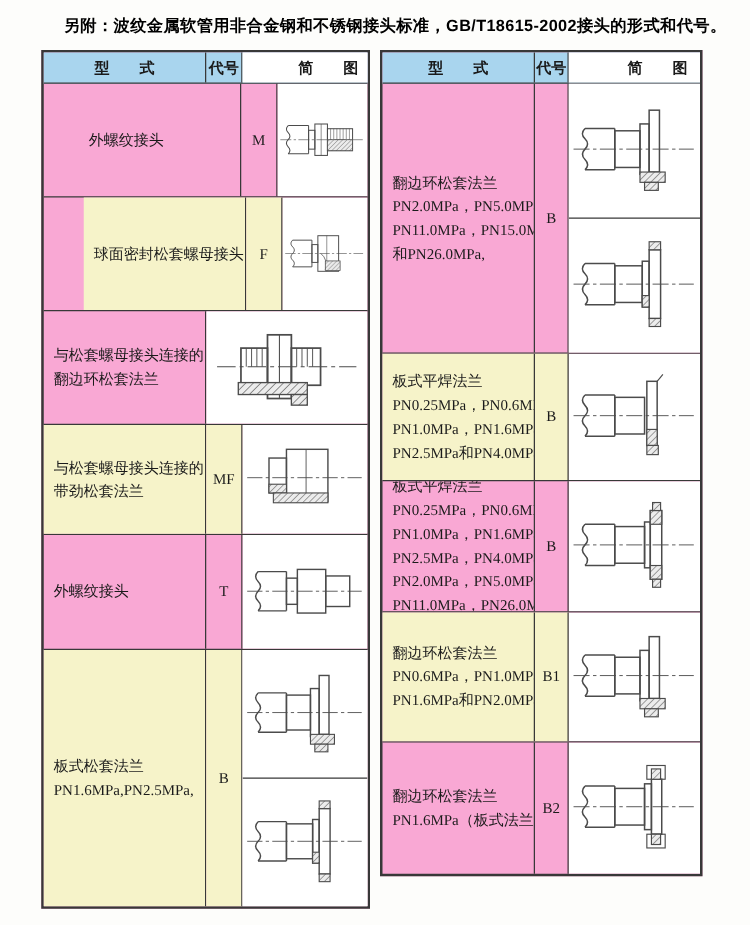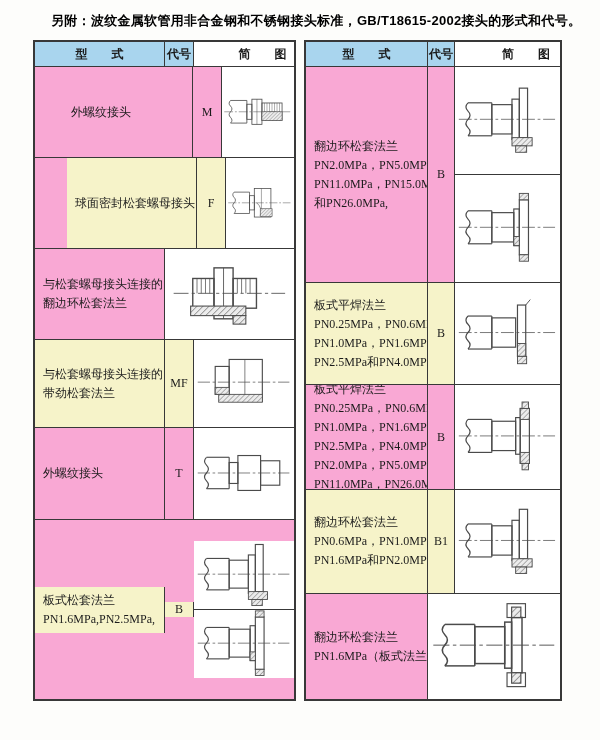--- a/index.html
+++ b/index.html
@@ -250,21 +250,21 @@
     <line x1="12" y1="56" x2="38" y2="56" stroke="#4b4b4b" stroke-width="1.3"></line>
     <line x1="38" y1="20" x2="38" y2="56" stroke="#4b4b4b" stroke-width="1.3"></line>
               <line x1="2" y1="38" x2="107" y2="38" stroke="#4b4b4b" stroke-width="0.8" stroke-dasharray="14 3 3 3"></line>
               <rect x="38" y="26" width="10" height="24" fill="none" stroke="#4b4b4b" stroke-width="1.3"></rect>
               <rect x="48" y="18" width="26" height="40" fill="none" stroke="#4b4b4b" stroke-width="1.3"></rect>
               <rect x="74" y="24" width="22" height="28" fill="none" stroke="#4b4b4b" stroke-width="1.3"></rect>
             </svg>
           </div>
         </div>
       </div>
-      <div class="trow hl" style="height: 180px; align-items: center;">
+      <div class="trow hl" style="height: 206px;">
         <div class="cell type c0">
           <div class="tline">板式松套法兰</div>
           <div class="tline">PN1.6MPa,PN2.5MPa,</div>
         </div>
         <div class="cell code c1">B</div>
         <div class="cell c2">
           <div class="dsub">
             <svg viewBox="0 0 110 78" preserveAspectRatio="xMidYMid meet">
               <defs>
                 <pattern id="hx5" width="4" height="4" patternUnits="userSpaceOnUse" patternTransform="rotate(45)">
@@ -463,20 +463,21 @@
               <rect x="64" y="67" width="12" height="7" fill="url(#hx11)" stroke="#4b4b4b" stroke-width="1"></rect>
             </svg>
           </div>
         </div>
       </div>
       <div class="trow" style="height: 106px;">
         <div class="cell type c0">
           <div class="tline">翻边环松套法兰</div>
           <div class="tline">PN1.6MPa（板式法兰）</div>
         </div>
+        <div class="cell code c1">B2</div>
         <div class="cell c2">
           <div class="dsub">
             <svg viewBox="0 0 110 78" preserveAspectRatio="xMidYMid meet">
               <defs>
                 <pattern id="hx12" width="4" height="4" patternUnits="userSpaceOnUse" patternTransform="rotate(45)">
                   <rect width="4" height="4" fill="#ececec"></rect>
                   <line x1="0" y1="0" x2="0" y2="4" stroke="#6a6a6a" stroke-width="1.1"></line>
                 </pattern>
               </defs>
               <path d="M12,20 c-3,3 -3,6 0,9 c3,3 3,6 0,9 c-3,3 -3,6 0,9 c3,3 3,6 0,9" fill="none" stroke="#4b4b4b" stroke-width="1.3"></path>

